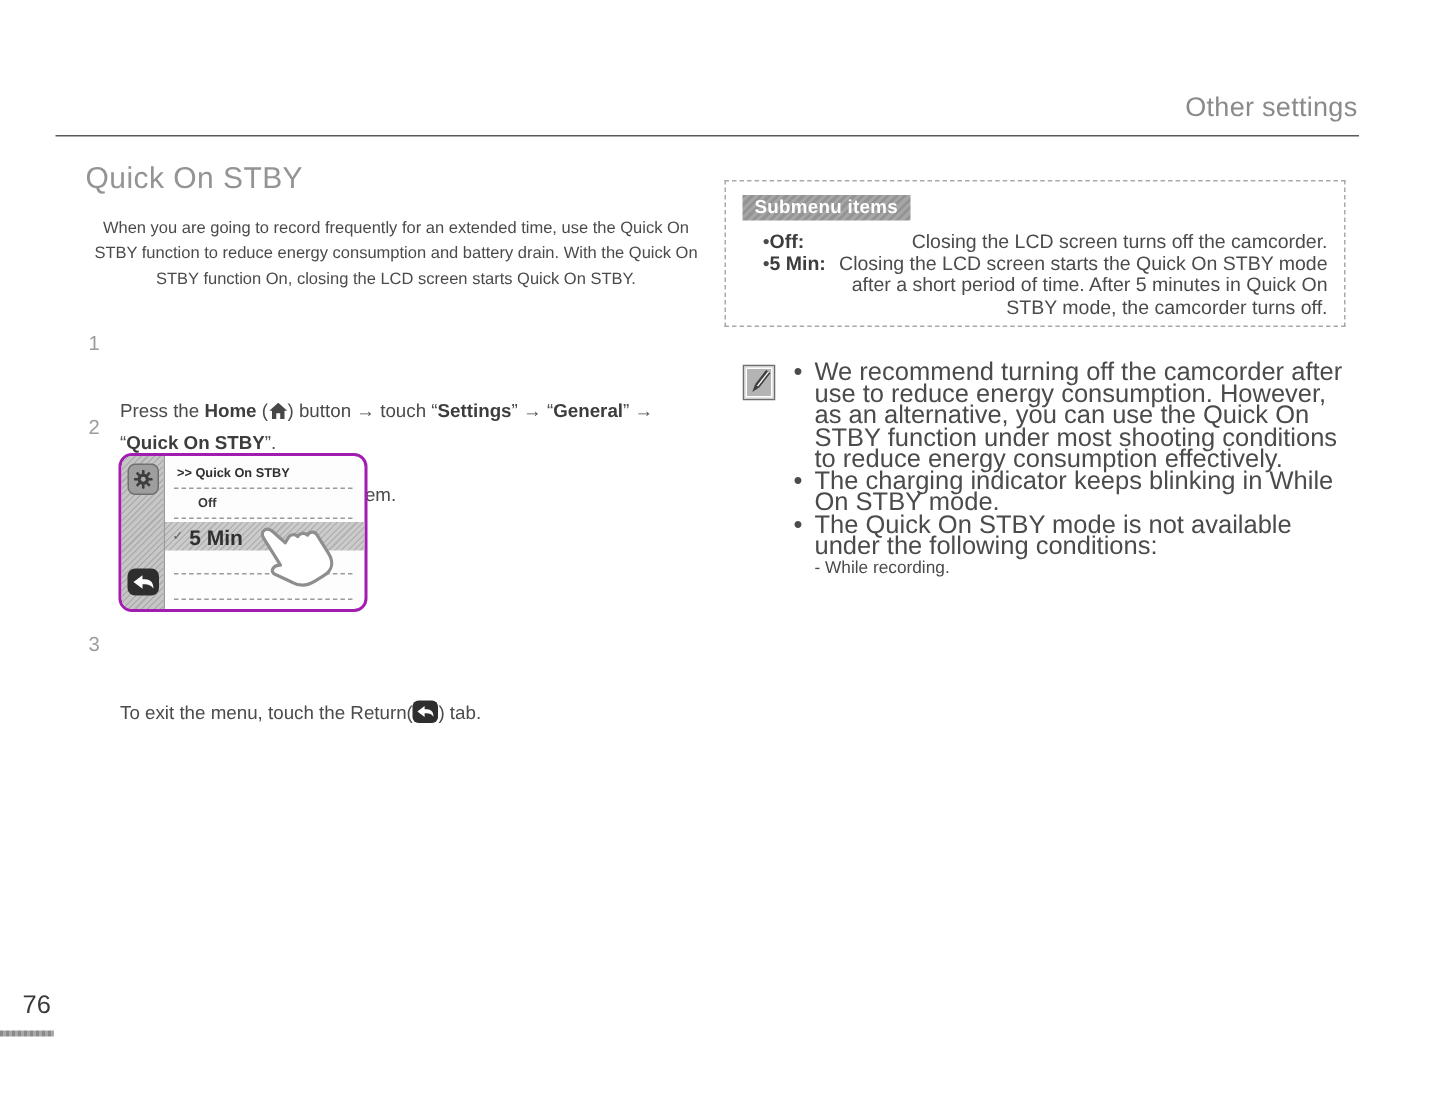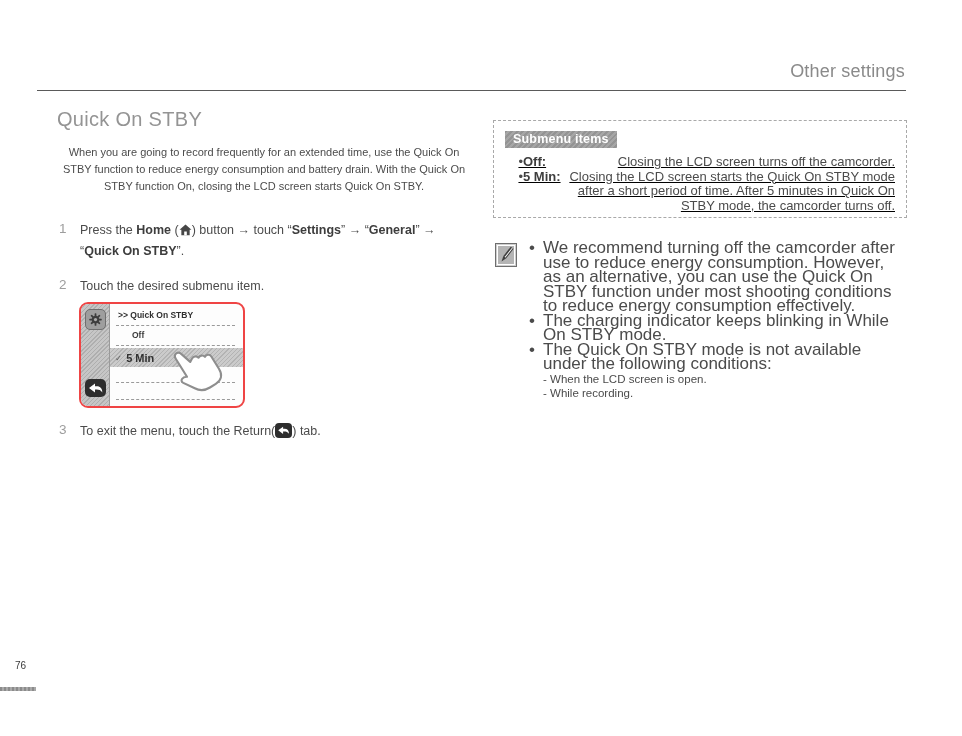--- a/index.html
+++ b/index.html
@@ -15,80 +15,80 @@
 
   
   .section-title { position:absolute; top:108px; left:57px; font-size:20px;
     font-weight:400; color:#949494; letter-spacing:0.3px; }
   .intro { position:absolute; top:144px; left:57px; width:414px; font-size:11px;
     line-height:17px; color:#4b4b4b;text-align:center; }
 
   .step { position:absolute; left:59px; display:flex; width:440px;
     font-size:12.5px; color:#4b4b4b; }
   .step-num { width:21px; flex:0 0 21px; color:#9d9d9d; font-size:13.5px; }
-  .step-body { flex:1; line-height:19px; }
+  .step-body { flex:1; line-height:19px;margin-top:44px; }
   .step-body b { color:#3d3d3d; }
   #step1 { top:221px; }
   #step2 { top:277px; }
   #step3 { top:422px; }
 
   .inline-icon { display:inline-block; vertical-align:-2px; }
   .return-chip { display:inline-block; vertical-align:-3px; width:17px; height:15px;
     background:#2e2e2e; border-radius:4px; position:relative; }
   .return-chip svg { position:absolute; inset:0; }
 
   
   .lcd { position:absolute; left:79px; top:302px; width:166px; height:106px;
-    border:2px solid #ef4444; border-radius:9px; background:#fdfdfd; overflow:hidden; }
+    border:2px solid #a21caf; border-radius:9px; background:#fdfdfd; overflow:hidden; }
   .lcd-side { position:absolute; left:0; top:0; bottom:0; width:29px;
     background:repeating-linear-gradient(135deg,#aeaeae 0 1px,#c6c6c6 1px 3px);
     border-right:1px solid #9a9a9a; }
   .lcd-gear { position:absolute; left:4px; top:5px; width:21px; height:21px;
     background:#9e9e9e; border:1px solid #6f6f6f; border-radius:5px;
     display:flex; align-items:center; justify-content:center; }
   .lcd-return { position:absolute; left:4px; top:75px; width:21px; height:18px;
     background:#2e2e2e; border-radius:5px; position:absolute; }
   .lcd-return svg { position:absolute; inset:0; }
   .lcd-main { position:absolute; left:29px; top:0; right:0; bottom:0; }
   .lcd-title { position:absolute; top:6px; left:8px; font-size:8.5px; font-weight:bold;
     color:#2f2f2f; }
   .lcd-sep { position:absolute; left:6px; right:8px; border-top:1.5px dashed #9a9a9a; }
   .lcd-off { position:absolute; top:26px; left:22px; font-size:8.5px; font-weight:bold;
     color:#3a3a3a;text-align:center; }
   .lcd-band { position:absolute; top:44px; left:0; right:0; height:19px;
     background:repeating-linear-gradient(135deg,#b3b3b3 0 1px,#cbcbcb 1px 3px);
     display:flex; align-items:center; }
   .lcd-check { font-size:8.5px; color:#5c5c5c; margin-left:5px; }
-  .lcd-fivemin { font-size:11px; font-weight:bold; color:#303030; margin-left:4px; }
+  .lcd-fivemin { font-size:14px; font-weight:bold; color:#303030; margin-left:4px; }
   .lcd-hand { position:absolute; left:55px; top:39px; z-index:5; }
 
   
-  .submenu-box { position:absolute; left:493px; top:120px; width:414px; height:98px;
-    border:1px dashed #a9a9a9; padding:8px 11px 6px 11px;text-decoration:underline; }
+  .submenu-box { position:absolute; left:483px; top:120px; width:414px; height:98px;
+    border:1px dashed #a9a9a9; padding:8px 11px 6px 11px; }
   .submenu-heading { display:inline-block;
     background:repeating-linear-gradient(135deg,#949494 0 2px,#a6a6a6 2px 4px);
     color:#ffffff; font-size:12.5px; font-weight:bold; padding:1px 8px 2px 8px;
     margin-bottom:7px; letter-spacing:0.2px; }
   .sm-bullet { display:flex; font-size:13px; line-height:14.5px; color:#4b4b4b;
     padding-left:4px;text-align:right; }
   .sm-bullet::before { content:"•"; flex:0 0 14px; color:#4b4b4b; }
   .sm-term { white-space:nowrap; font-weight:bold; color:#3d3d3d; margin-right:4px; }
   .sm-desc { flex:1; }
 
   
   .note { position:absolute; left:493px; top:241px; width:420px; }
   .note-icon { position:absolute; left:2px; top:2px; width:22px; height:24px; }
   .note-list { margin-left:36px; width:372px; }
   .note-bullet { display:flex; font-size:17px; line-height:14.5px; color:#4b4b4b; }
   .note-bullet::before { content:"•"; flex:0 0 14px; color:#4b4b4b; }
   .note-text { flex:1; }
   .note-sub { font-size:11.5px; line-height:14.5px; color:#4b4b4b; margin-left:14px; }
 
   
-  .page-number { position:absolute; left:15px; top:660px; font-size:10px; color:#3a3a3a; }
+  .page-number { position:absolute; left:15px; top:660px; font-size:17px; color:#3a3a3a; }
   .page-number-bar { position:absolute; left:0; top:687px; width:36px; height:4px;
     background:repeating-linear-gradient(90deg,#8b8b8b 0 2px,#a9a9a9 2px 4px); }
 </style>
 </head>
 <body>
 
 <div class="page">
 
   <div class="header-title">Other settings</div>
   <div class="header-rule"></div>
@@ -188,21 +188,20 @@
     <div class="note-list">
       <div class="note-bullet">
         <span class="note-text">We recommend turning off the camcorder after use to reduce energy consumption. However, as an alternative, you can use the Quick On STBY function under most shooting conditions to reduce energy consumption effectively.</span>
       </div>
       <div class="note-bullet">
         <span class="note-text">The charging indicator keeps blinking in While On STBY mode.</span>
       </div>
       <div class="note-bullet">
         <span class="note-text">The Quick On STBY mode is not available under the following conditions:</span>
       </div>
-      <div class="note-sub">- When the LCD screen is open.</div>
       <div class="note-sub">- While recording.</div>
     </div>
   </div>
 
   <div class="page-number">76</div>
   <div class="page-number-bar"></div>
 
 </div>
 
 </body></html>

